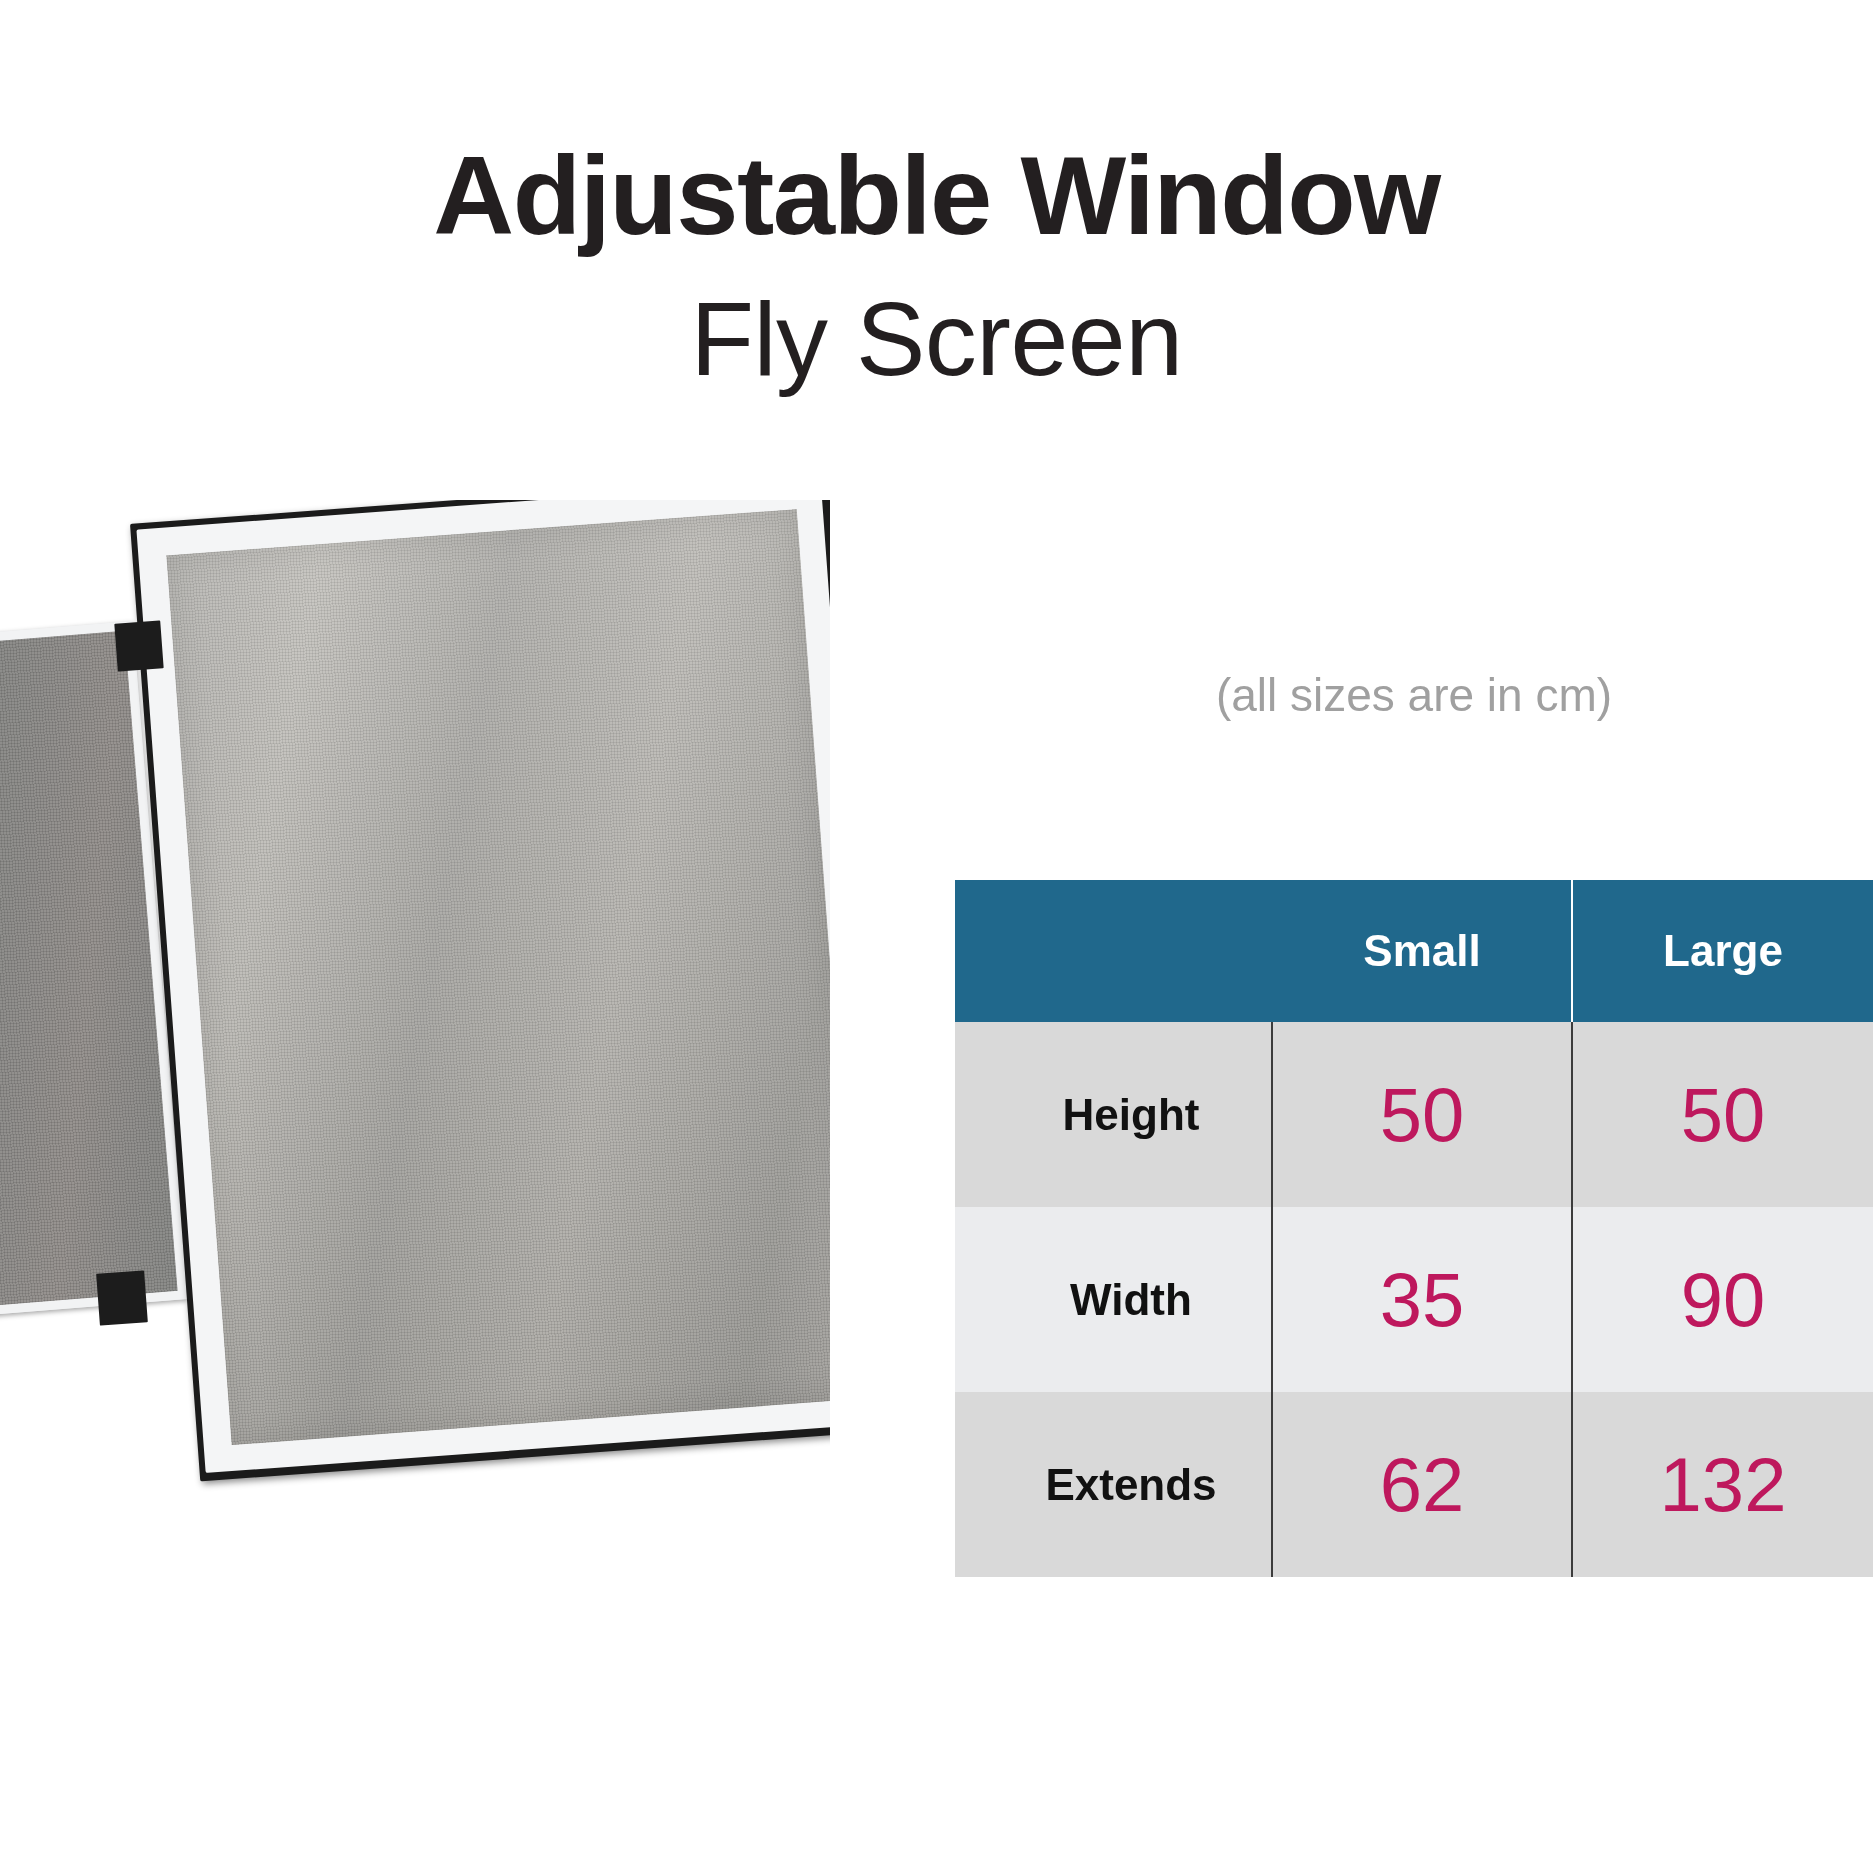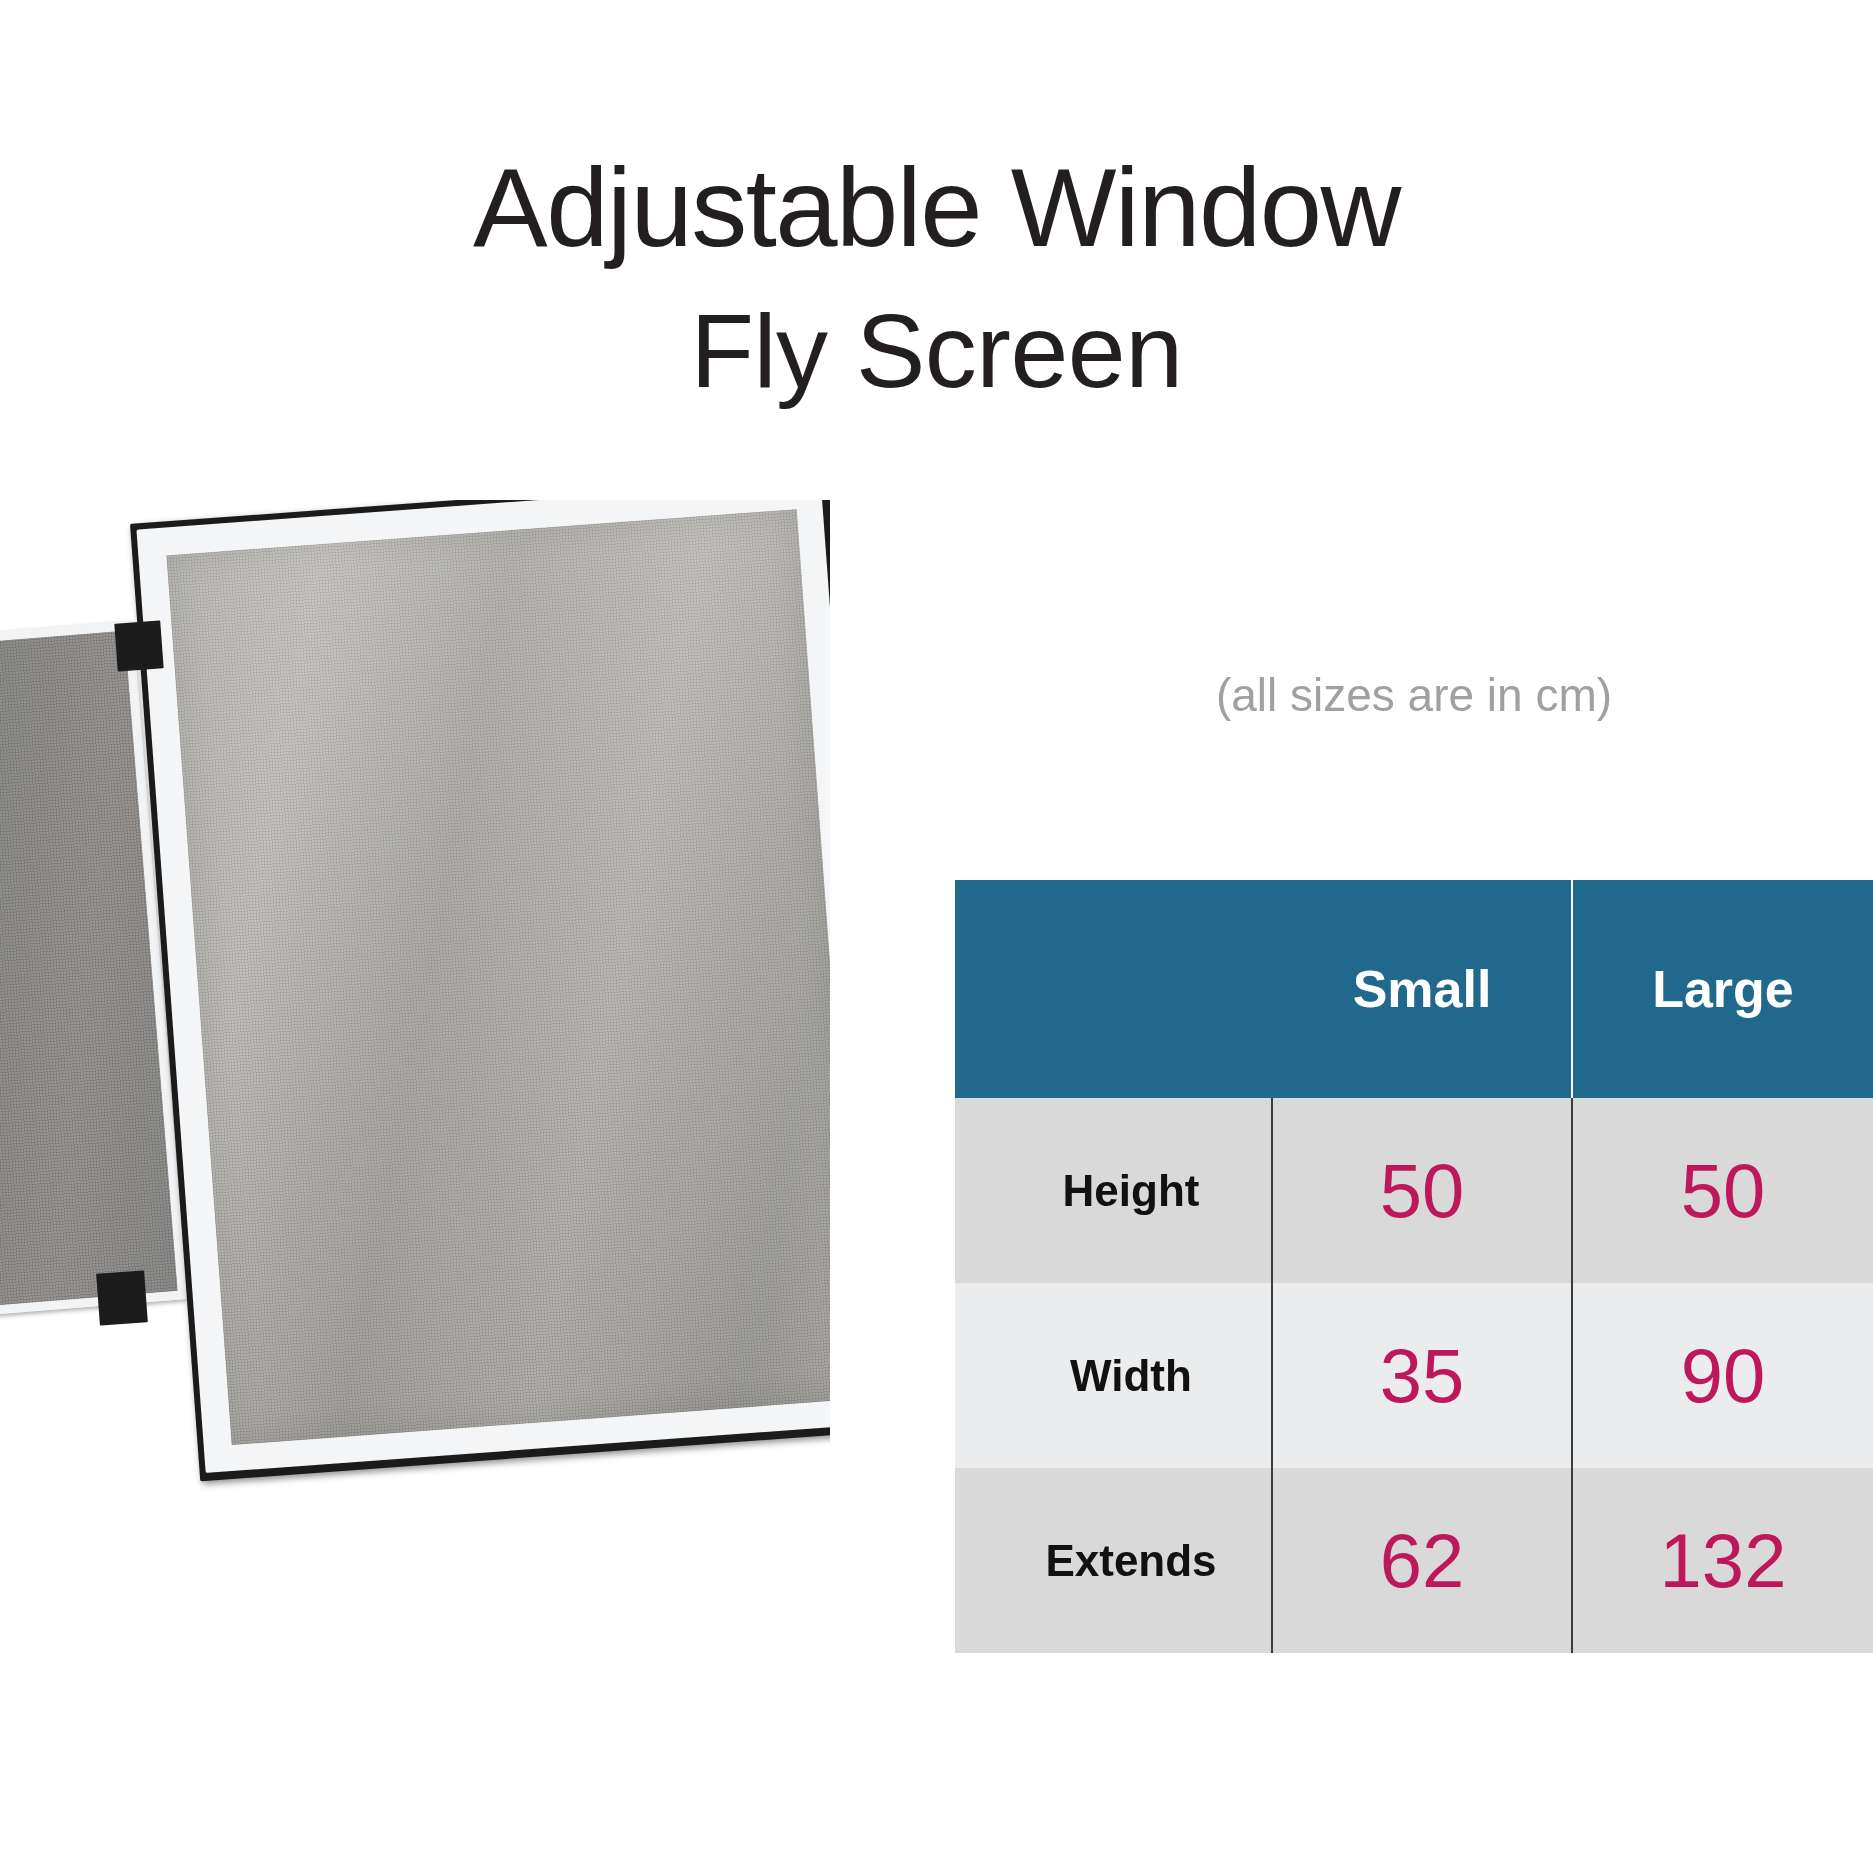--- a/index.html
+++ b/index.html
@@ -20,25 +20,25 @@
   .header {
     position: absolute;
     left: 0;
     top: 0;
     width: 1873px;
     text-align: center;
     padding-top: 136px;
   }
   .title-line1 {
     font-size: 112px;
-    font-weight: 400;
+    font-weight: 700;
     color: #231f20;
     letter-spacing: -1.5px;
     line-height: 1.08;
-    margin: 12px;
+    margin: 0;
   }
   .title-line2 {
     font-size: 104px;
     font-weight: 400;
     color: #231f20;
     letter-spacing: -0.5px;
     line-height: 1.2;
     margin: 12px;
     padding-top: 8px;
   }
@@ -183,22 +183,22 @@
     border-collapse: collapse;
     table-layout: fixed;
   }
   .size-table col.c-label { width: 317px; }
   .size-table col.c-small { width: 300px; }
   .size-table col.c-large { width: 301px; }
 
   .size-table thead th {
     background: #20688c;
     color: #ffffff;
-    height: 218px;
-    font-size: 52px;
+    height: 142px;
+    font-size: 44px;
     font-weight: 700;
     text-align: center;
     padding: 0;
     vertical-align: middle;
   }
   .size-table thead th.th-blank {
     border-right: 2px solid #20688c;
   }
   .size-table thead th.th-small {
     border-right: 2px solid #ffffff;

